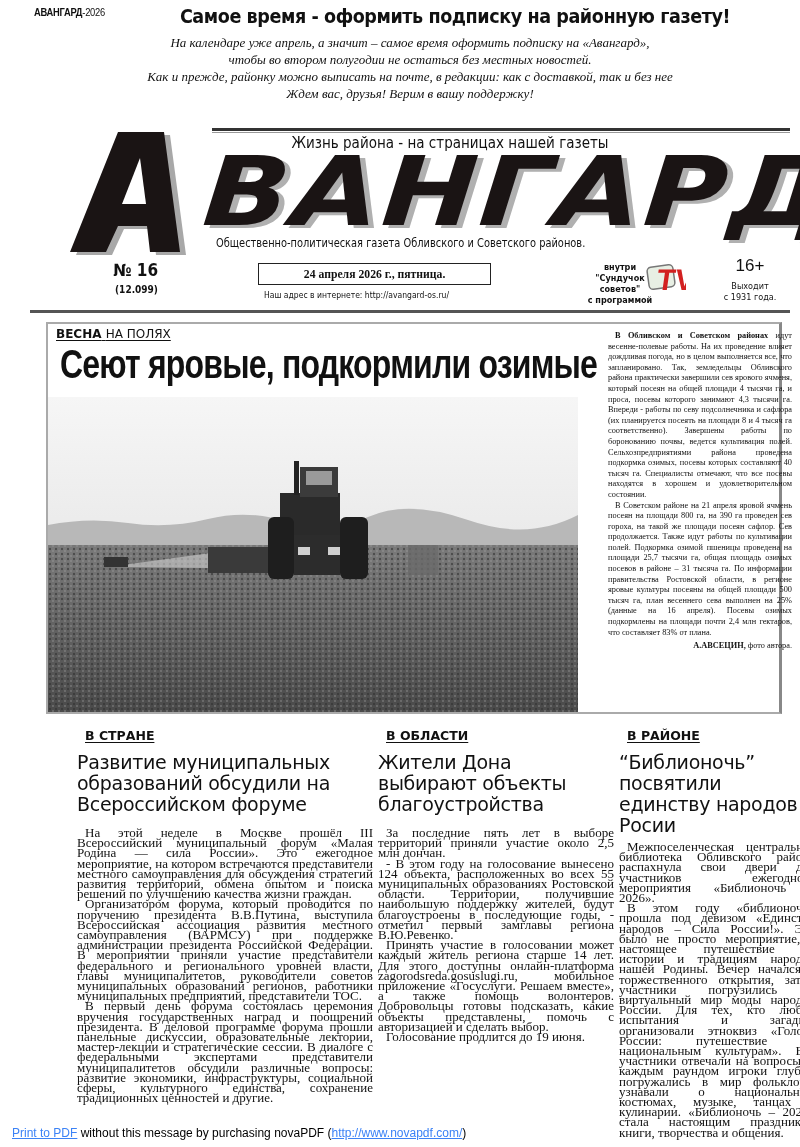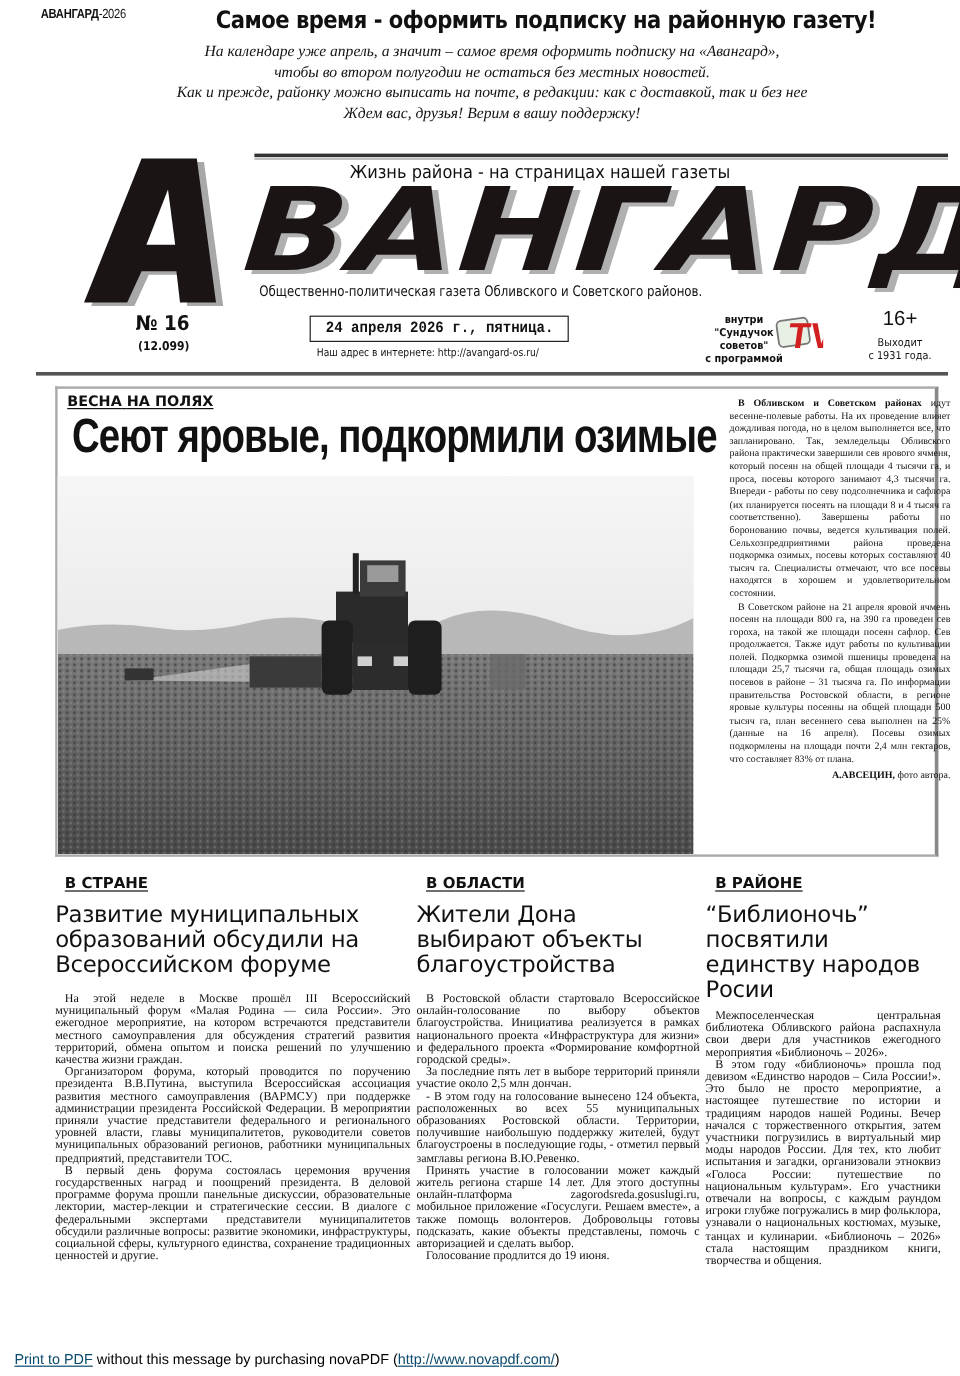--- a/index.html
+++ b/index.html
@@ -15,57 +15,57 @@
     
     .rule-top { position: absolute; left: 212px; top: 128px; width: 578px; height: 3px; background: #333; }
     .rule-top2 { position: absolute; left: 212px; top: 132px; width: 578px; height: 1px; background: #999; }
     .slogan { position: absolute; left: 240px; top: 134px; width: 420px; text-align: center; font-family: "DejaVu Sans", sans-serif; font-size: 15px; transform: scaleX(0.9); }
     .big-a { position: absolute; left: 60px; top: 128px; width: 150px; height: 128px; }
     .logo-word { position: absolute; left: 204px; top: 144px; font-family: "DejaVu Sans", sans-serif; font-weight: bold; font-style: italic; font-size: 96px; line-height: 96px; letter-spacing: 2px; color: #1a1414; transform: scaleX(1.18) skewX(-4deg); transform-origin: left; text-shadow: 5px 3px 0 #b0b0b0; }
     .subtitle { position: absolute; left: 216px; top: 236px; font-family: "DejaVu Sans", sans-serif; font-size: 12px; transform: scaleX(0.82); transform-origin: left; }
 
     .issue-no { position: absolute; left: 113px; top: 260px; font-family: "DejaVu Sans", sans-serif; font-size: 17px; font-weight: bold; transform: scaleX(0.9); transform-origin: left; }
     .issue-total { position: absolute; left: 115px; top: 284px; font-family: "DejaVu Sans", sans-serif; font-size: 10px; font-weight: bold; transform: scaleX(0.9); transform-origin: left; }
-    .date-box { position: absolute; left: 258px; top: 263px; width: 216px; height: 22px; border: 1px solid #222; text-align: center; font-family: Liberation Mono, monospace; font-size: 13px; font-weight: bold; line-height: 20px; }
+    .date-box { position: absolute; left: 258px; top: 263px; width: 233px; height: 22px; border: 1px solid #222; text-align: center; font-family: Liberation Serif, serif; font-size: 13px; font-weight: bold; line-height: 20px; }
     .date-box span { display: inline-block; transform: scaleX(0.9); }
     .web-addr { position: absolute; left: 264px; top: 290px; font-family: "DejaVu Sans", sans-serif; font-size: 9px; transform: scaleX(0.85); transform-origin: left; }
     .insert { position: absolute; left: 570px; top: 262px; width: 100px; text-align: center; font-family: "DejaVu Sans", sans-serif; font-size: 9px; font-weight: bold; line-height: 11px; transform: scaleX(0.9); }
     .tv-logo { position: absolute; left: 646px; top: 258px; width: 40px; height: 38px; }
     .age { position: absolute; left: 720px; top: 256px; width: 60px; text-align: center; font-family: Liberation Sans, sans-serif; font-size: 17px; }
     .since { position: absolute; left: 715px; top: 281px; width: 70px; text-align: center; font-family: "DejaVu Sans", sans-serif; font-size: 9px; line-height: 11px; transform: scaleX(0.9); }
     .rule-bottom { position: absolute; left: 30px; top: 310px; width: 760px; height: 3px; background: #555; }
 
     
     .lead-frame { position: absolute; left: 46px; top: 322px; width: 736px; height: 392px; border-top: 2px solid #aaa; border-left: 2px solid #aaa; border-bottom: 2px solid #aaa; border-right: 3px solid #888; }
     .rubric { font-family: "DejaVu Sans", sans-serif; font-weight: bold; font-size: 12px; text-decoration: underline; text-underline-offset: 2px; }
-    .rubric .light { font-weight: bold; }
+    .rubric .light { font-weight: normal; }
     .lead-rubric { position: absolute; left: 56px; top: 327px; }
     .lead-title { position: absolute; left: 60px; top: 340px; width: 520px; font-family: "Liberation Sans", sans-serif; font-weight: bold; font-size: 40px; line-height: 48px; letter-spacing: -1px; transform: scaleX(0.8); transform-origin: left; white-space: nowrap; }
     .photo { position: absolute; left: 48px; top: 397px; width: 530px; height: 315px; overflow: hidden; background: #f1f1f1; }
     .lead-body { position: absolute; left: 592px; top: 331px; width: 184px; font-size: 8.3px; line-height: 10.6px; text-align: justify; margin-left: 16px; }
     .lead-body p { text-indent: 7px; }
     .lead-body b.lead-in { font-weight: bold; }
     .byline { text-align: right; font-weight: bold; margin-top: 3px; }
     .byline .light { font-weight: normal; }
 
     
-    .col { position: absolute; top: 728px; }
+    .col { position: absolute; top: 728px; margin-left: 31px; }
     .col .rubric { display: block; font-size: 12.5px; margin-left: 8px; }
     .col h2 { font-family: "DejaVu Sans", sans-serif; font-weight: normal; font-size: 19px; line-height: 21px; text-align: left; margin-top: 9px; letter-spacing: -0.3px; }
-    .col .body { font-size: 10px; line-height: 10.2px; text-align: justify; margin-top: 12px; }
+    .col .body { font-size: 13px; line-height: 10.2px; text-align: justify; margin-top: 12px; }
     .col .body p { text-indent: 8px; }
     .col1 { left: 46px; width: 296px; }
     .col2 { left: 347px; width: 236px; }
     .col3 { left: 588px; width: 196px; }
     .col1 .body { margin-top: 13px; }
     .col2 .body { margin-top: 13px; }
     .col3 .body { margin-top: 6px; }
 
     .footer { position: absolute; left: 12px; top: 1126px; font-family: "Liberation Sans", sans-serif; font-size: 12px; color: #000; }
-    .footer a { color: #0c4a6e; text-decoration: underline; }
+    .footer a { color: #3b82f6; text-decoration: underline; }
   </style>
 </head>
 <body>
 
 <div class="edition-tag"><span>АВАНГАРД</span><span class="yr">-2026</span></div>
 <div class="promo-title">Самое время - оформить подписку на районную газету!</div>
 <div class="promo-text">
   <div>На календаре уже апрель, а значит – самое время оформить подписку на «Авангард»,</div>
   <div>чтобы во втором полугодии не остаться без местных новостей.</div>
   <div>Как и прежде, районку можно выписать на почте, в редакции: как с доставкой, так и без нее</div>
@@ -159,21 +159,20 @@
     <p>На этой неделе в Москве прошёл III Всероссийский муниципальный форум «Малая Родина — сила России». Это ежегодное мероприятие, на котором встречаются представители местного самоуправления для обсуждения стратегий развития территорий, обмена опытом и поиска решений по улучшению качества жизни граждан.</p>
     <p>Организатором форума, который проводится по поручению президента В.В.Путина, выступила Всероссийская ассоциация развития местного самоуправления (ВАРМСУ) при поддержке администрации президента Российской Федерации. В мероприятии приняли участие представители федерального и регионального уровней власти, главы муниципалитетов, руководители советов муниципальных образований регионов, работники муниципальных предприятий, представители ТОС.</p>
     <p>В первый день форума состоялась церемония вручения государственных наград и поощрений президента. В деловой программе форума прошли панельные дискуссии, образовательные лектории, мастер-лекции и стратегические сессии. В диалоге с федеральными экспертами представители муниципалитетов обсудили различные вопросы: развитие экономики, инфраструктуры, социальной сферы, культурного единства, сохранение традиционных ценностей и другие.</p>
   </div>
 </div>
 
 <div class="col col2">
   <span class="rubric">В ОБЛАСТИ</span>
   <h2>Жители Дона выбирают объекты благоустройства</h2>
   <div class="body">
-    <p>В Ростовской области стартовало Всероссийское онлайн-голосование по выбору объектов благоустройства. Инициатива реализуется в рамках национального проекта «Инфраструктура для жизни» и федерального проекта «Формирование комфортной городской среды».</p>
     <p>За последние пять лет в выборе территорий приняли участие около 2,5 млн дончан.</p>
     <p>- В этом году на голосование вынесено 124 объекта, расположенных во всех 55 муниципальных образованиях Ростовской области. Территории, получившие наибольшую поддержку жителей, будут благоустроены в последующие годы, - отметил первый замглавы региона В.Ю.Ревенко.</p>
     <p>Принять участие в голосовании может каждый житель региона старше 14 лет. Для этого доступны онлайн-платформа zagorodsreda.gosuslugi.ru, мобильное приложение «Госуслуги. Решаем вместе», а также помощь волонтеров. Добровольцы готовы подсказать, какие объекты представлены, помочь с авторизацией и сделать выбор.</p>
     <p>Голосование продлится до 19 июня.</p>
   </div>
 </div>
 
 <div class="col col3">
   <span class="rubric">В РАЙОНЕ</span>
   <h2>“Библионочь” посвятили единству народов Росии</h2>

